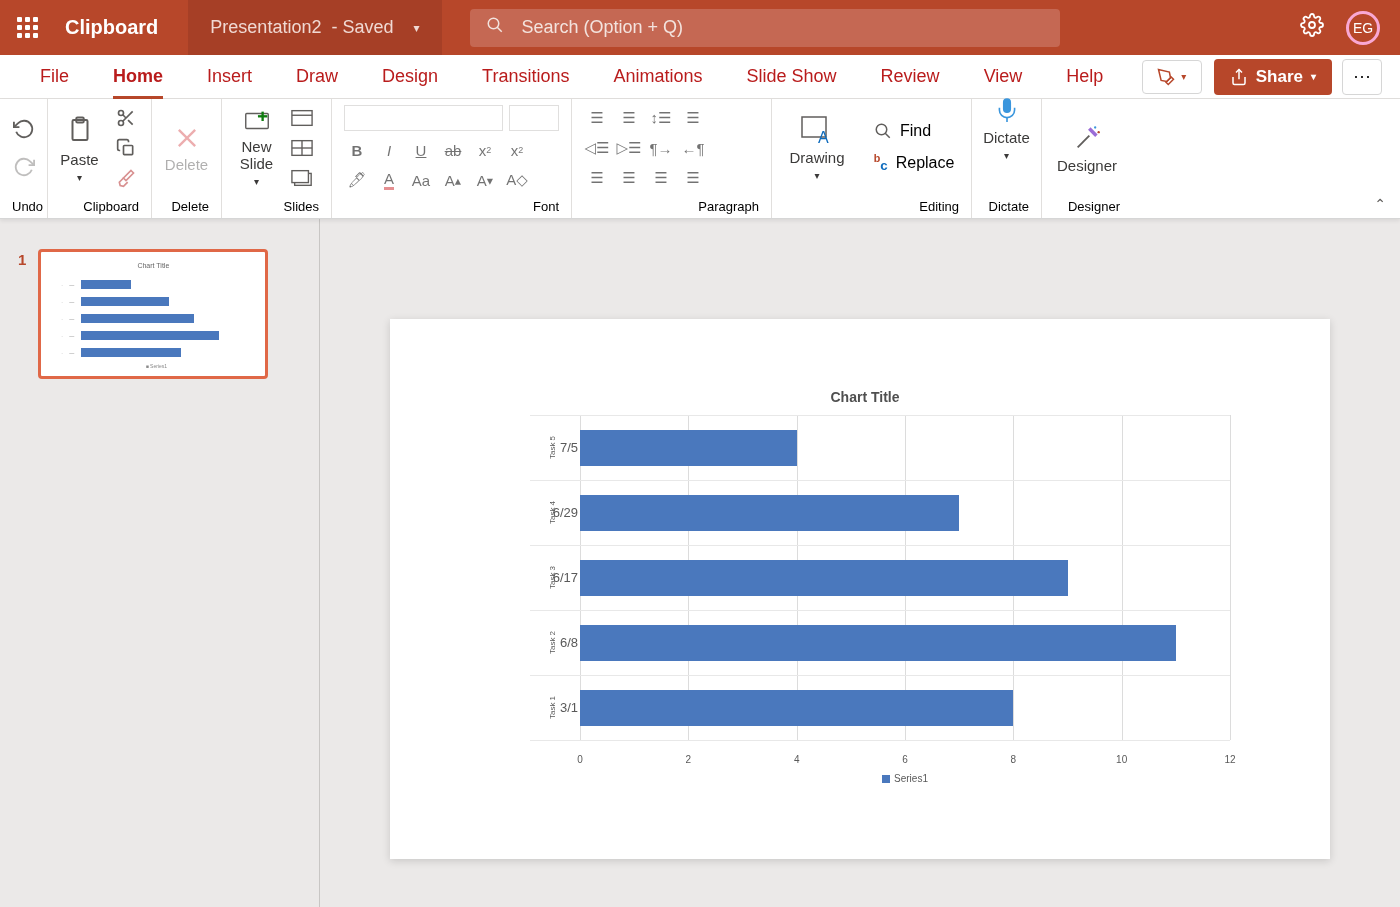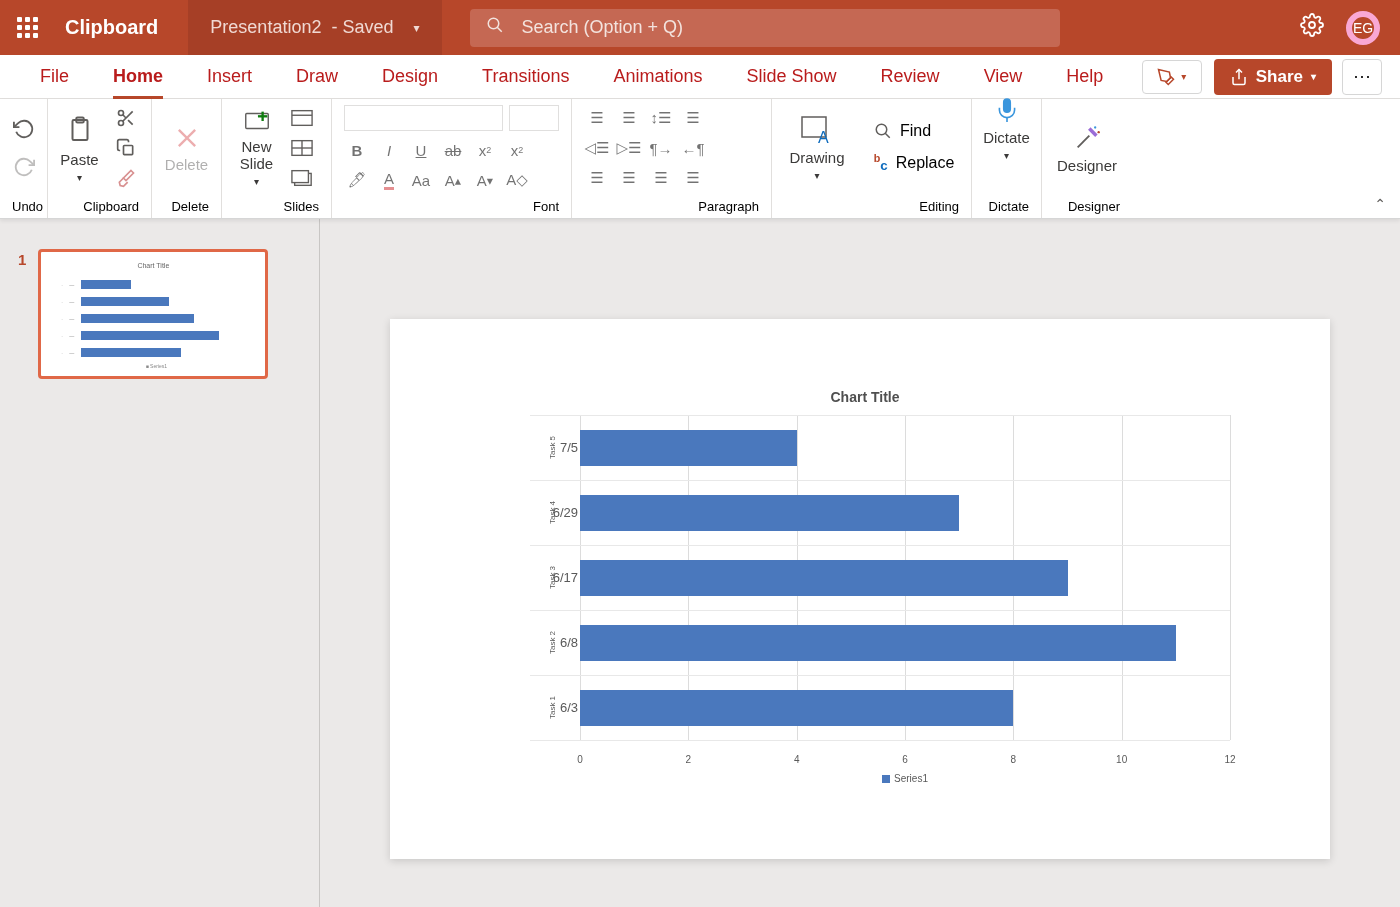--- a/index.html
+++ b/index.html
@@ -11,21 +11,21 @@
 .waffle-grid { display: grid; grid-template-columns: repeat(3,5px); grid-gap: 3px; }
 .waffle-grid span { width: 5px; height: 5px; background: #fff; border-radius: 1px; }
 .app-name { font-weight: 700; font-size: 20px; padding: 0 30px 0 10px; }
 .doc-block { background: #a63f26; height: 55px; display: flex; align-items: center; padding: 0 22px; font-size: 18px; color: #f0d9d3; }
 .doc-block .caret { margin-left: 20px; font-size: 12px; }
 .searchbar { flex: 0 0 590px; height: 38px; background: #c56853; border-radius: 4px; margin-left: 28px; display: flex; align-items: center; color: #f3e3de; font-size: 18px; padding: 0 16px; }
 .searchbar .sicon { margin-right: 18px; }
 .tb-spacer { flex: 1; }
 .tb-right { display: flex; align-items: center; gap: 22px; padding-right: 20px; }
 .gear { font-size: 22px; }
-.avatar { width: 34px; height: 34px; border: 6px solid #f9a8d4; border-radius: 50%; display: flex; align-items: center; justify-content: center; font-size: 14px; text-align: right; }
+.avatar { width: 34px; height: 34px; border: 3px solid #f9a8d4; border-radius: 50%; display: flex; align-items: center; justify-content: center; font-size: 14px; text-align: right; }
 
 
 .tabsrow { height: 44px; background: #fff; display: flex; align-items: center; padding: 0 18px; border-bottom: 1px solid #e1dfdd; }
 .tab { padding: 0 22px; font-size: 18px; color: #b91c1c; cursor: pointer; height: 44px; display: flex; align-items: center; position: relative; }
 .tab.active { font-weight: 600; }
 .tab.active::after { content: ''; position: absolute; bottom: 0; left: 22px; right: 22px; height: 3px; background: #b7472a; }
 .tabsrow-spacer { flex: 1; }
 .pen-dd { width: 60px; height: 34px; border: 1px solid #d6d6d6; border-radius: 4px; display: flex; align-items: center; justify-content: center; gap: 6px; margin-right: 12px; }
 .pen-dd svg { width: 18px; height: 18px; }
 .share-btn { background: #b7472a; color: #fff; height: 36px; border-radius: 4px; padding: 0 16px; display: flex; align-items: center; gap: 8px; font-size: 17px; font-weight: 600; margin-right: 10px; }
@@ -484,21 +484,21 @@
             </div>
             <div class="row-sep" style="top: 195px;"></div>
             <div class="bar-row" style="top: 195px; height: 65px;">
               <div class="y-cat">Task 2</div>
               <div class="y-date">6/8</div>
               <div class="bar" style="width: 595.833px; background: rgb(74, 120, 189);"></div>
             </div>
             <div class="row-sep" style="top: 260px;"></div>
             <div class="bar-row" style="top: 260px; height: 65px;">
               <div class="y-cat">Task 1</div>
-              <div class="y-date">6/3</div>
+              <div class="y-date">3/1</div>
               <div class="bar" style="width: 433.333px; background: rgb(74, 120, 189);"></div>
             </div>
             <div class="row-sep" style="top: 325px;"></div>
             <div class="row-sep" style="top: 0px;"></div>
           </div>
         <div class="legend"><span class="sw"></span><span>Series1</span></div>
       </div>
     </div>
   </div>
 </div>

